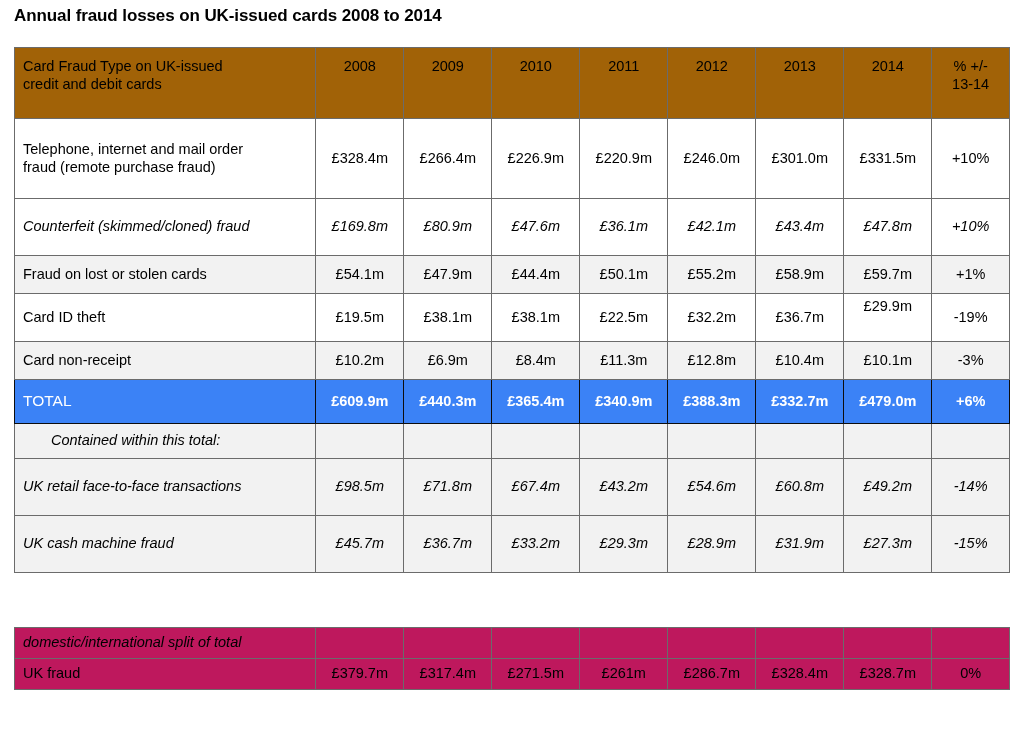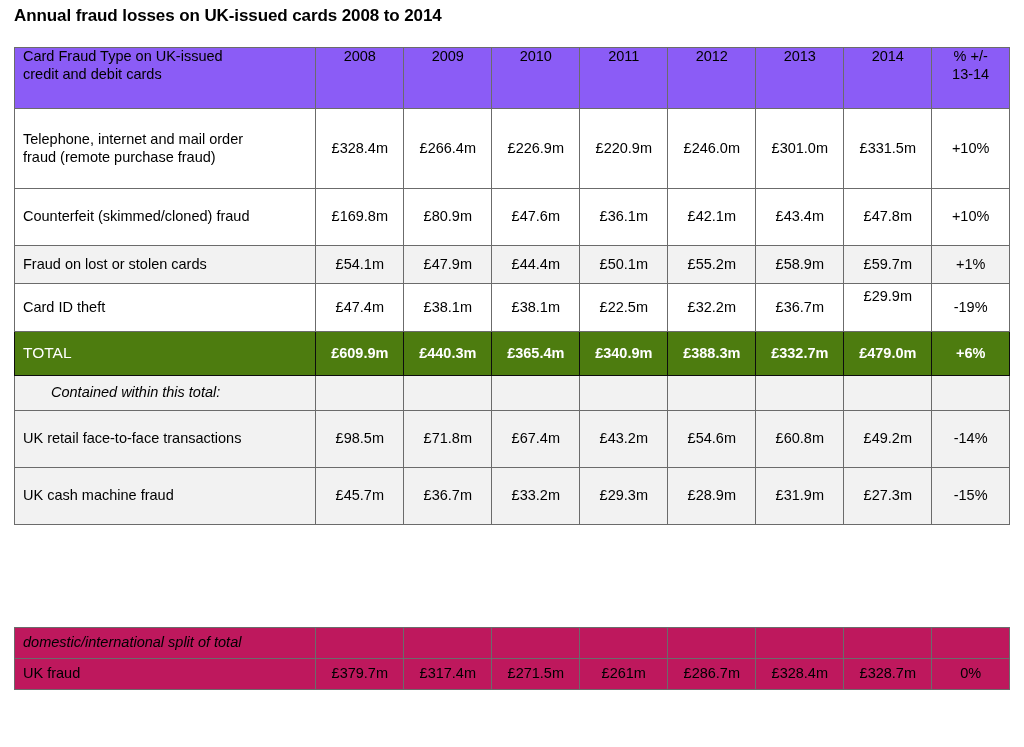--- a/index.html
+++ b/index.html
@@ -61,52 +61,53 @@
     width: 996px;
   }
   #table-main td.lbl {
     text-align: left;
   }
   #table-main td.val {
     text-align: center;
   }
 
   tr.header-row td {
-    background: #8b5cf6;
+    background: #a16207;
     height: 60px;
     vertical-align: top;
+    padding-top: 10px;
     text-align: center;
     margin-top: 38px;
   }
   tr.header-row td.lbl {
     text-align: left;
   }
 
   tr.row-white td { background: #ffffff; }
   tr.row-grey  td { background: #f2f2f2; }
 
   tr.total-row td {
-    background: #4d7c0f;
+    background: #3b82f6;
     color: #ffffff;
     font-weight: bold;
     height: 43px;
     border-color: #0d0d0d;
   }
   tr.total-row td.lbl { font-weight: normal; font-size: 15.5px; }
 
   tr.contained-row td {
     height: 34px;
   }
   tr.contained-row td.lbl {
     font-style: italic;
     padding-left: 36px;
   }
 
   .h-tall  { height: 80px; }
-  .h-mid   { height: 57px; }
+  .h-mid   { height: 57px; font-style: italic; }
   .h-short { height: 38px; }
   .h-row   { height: 48px; padding-left: 20px; }
 
   
   td.nudge-up { vertical-align: top; padding-top: 4px; }
 
   
   #table-split {
     left: 14px;
     top: 627px;
@@ -195,30 +196,41 @@
         <td class="val">£44.4m</td>
         <td class="val">£50.1m</td>
         <td class="val">£55.2m</td>
         <td class="val">£58.9m</td>
         <td class="val">£59.7m</td>
         <td class="val">+1%</td>
       </tr>
 
       <tr class="row-white h-row">
         <td class="lbl">Card ID theft</td>
-        <td class="val">£47.4m</td>
+        <td class="val">£19.5m</td>
         <td class="val">£38.1m</td>
         <td class="val">£38.1m</td>
         <td class="val">£22.5m</td>
         <td class="val">£32.2m</td>
         <td class="val">£36.7m</td>
         <td class="val nudge-up">£29.9m</td>
         <td class="val">-19%</td>
       </tr>
 
+      <tr class="row-grey h-short">
+        <td class="lbl">Card non-receipt</td>
+        <td class="val">£10.2m</td>
+        <td class="val">£6.9m</td>
+        <td class="val">£8.4m</td>
+        <td class="val">£11.3m</td>
+        <td class="val">£12.8m</td>
+        <td class="val">£10.4m</td>
+        <td class="val">£10.1m</td>
+        <td class="val">-3%</td>
+      </tr>
 
       <tr class="total-row">
         <td class="lbl">TOTAL</td>
         <td class="val">£609.9m</td>
         <td class="val">£440.3m</td>
         <td class="val">£365.4m</td>
         <td class="val">£340.9m</td>
         <td class="val">£388.3m</td>
         <td class="val">£332.7m</td>
         <td class="val">£479.0m</td>

